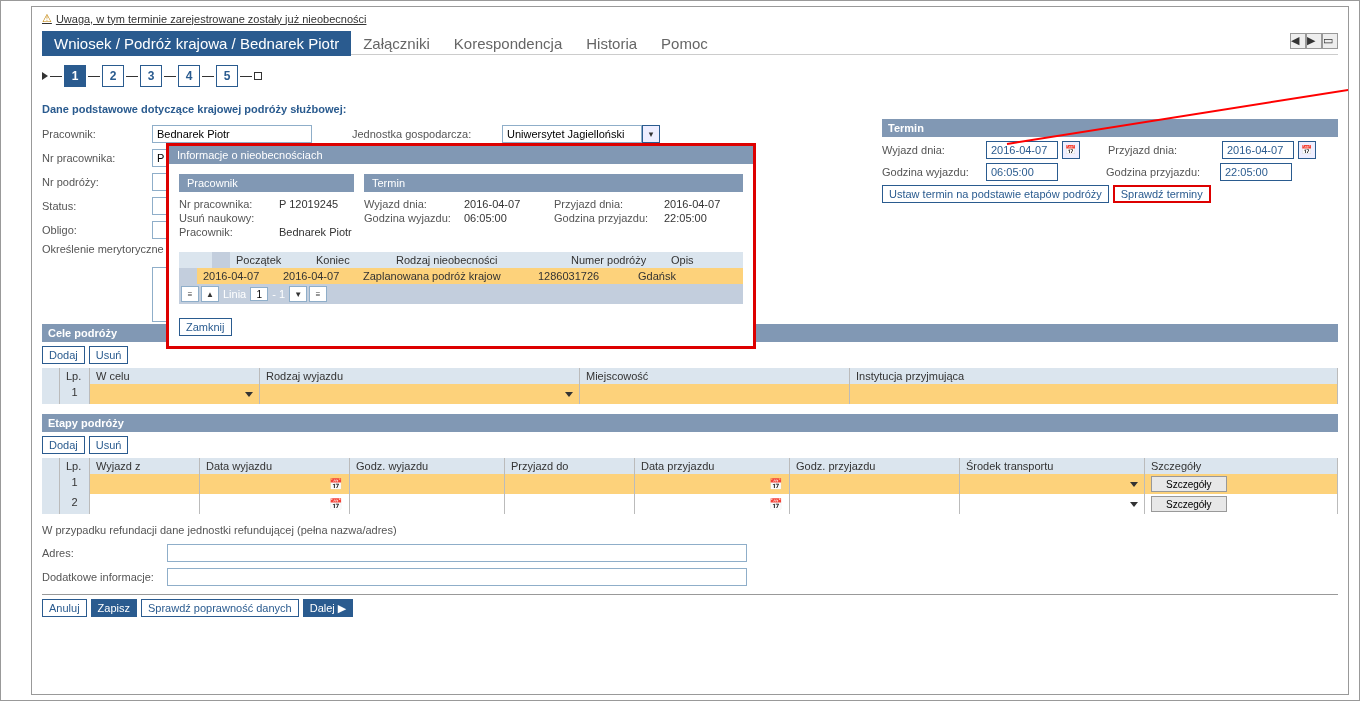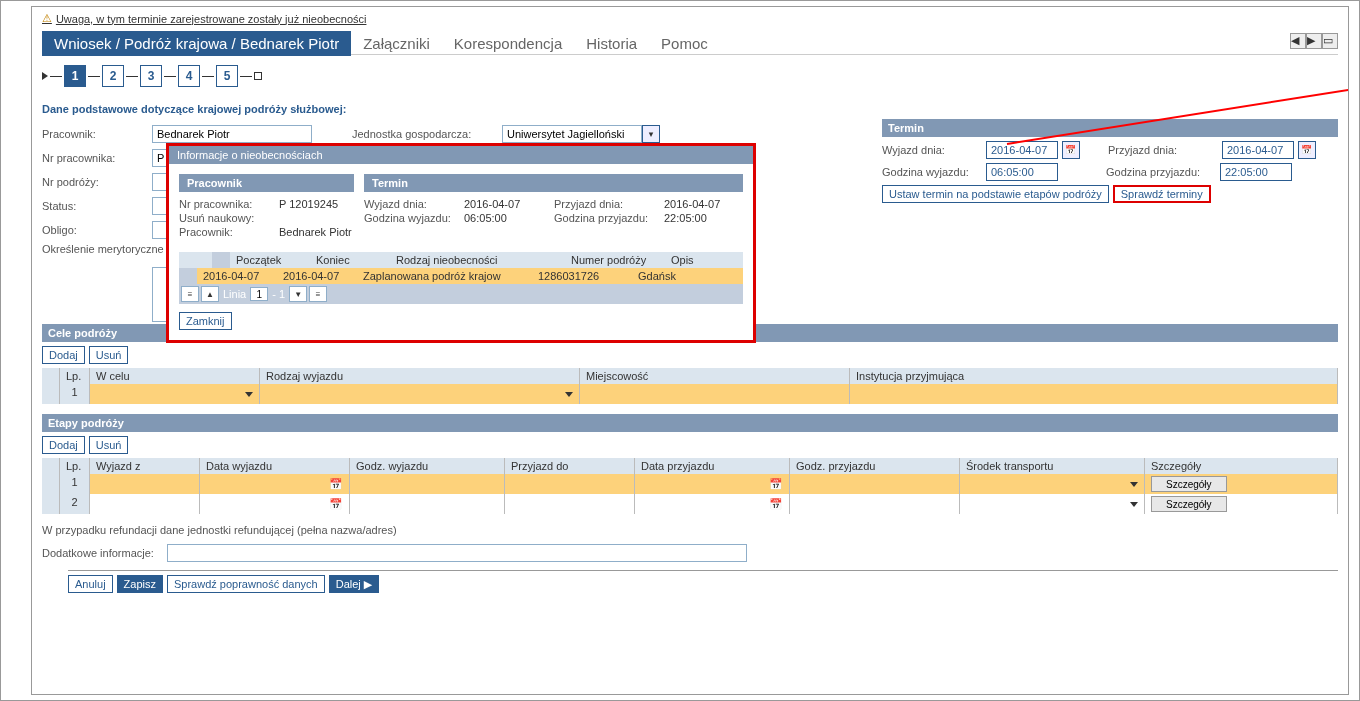--- a/index.html
+++ b/index.html
@@ -49,28 +49,28 @@
   .grid-lp { width: 30px; text-align: center; background: #dbe5ee !important; color: #333; }
 
   .dropdown-arrow { width: 0; height: 0; border-left: 4px solid transparent; border-right: 4px solid transparent; border-top: 5px solid #333; display: inline-block; }
 
   .termin-row { display: flex; align-items: center; margin-bottom: 4px; gap: 4px; }
   .termin-label { width: 100px; color: #555; font-size: 11px; }
   .termin-label2 { width: 110px; color: #555; font-size: 11px; }
   .date-input { border: 1px solid #2a5b8f; height: 18px; padding: 0 4px; font-size: 11px; width: 72px; color: #2a5b8f; }
   .date-btn { width: 18px; height: 18px; border: 1px solid #2a5b8f; background: #eef; display: inline-flex; align-items: center; justify-content: center; font-size: 9px; }
 
-  .footer-bar { border-top: 1px solid #999; padding-top: 4px; margin-top: 6px; display: flex; gap: 4px; align-items: center; margin-left: 26px; }
+  .footer-bar { border-top: 1px solid #999; padding-top: 4px; margin-top: 6px; display: flex; gap: 4px; align-items: center; }
 
   
   .modal { position: absolute; left: 165px; top: 142px; width: 590px; border: 3px solid #d00; background: #fff; z-index: 100; }
   .modal-header { background: #8198b4; color: #fff; padding: 3px 8px; font-size: 11px; font-weight: normal; }
   .modal-body { padding: 10px 10px 10px 10px; }
   .modal-section-headers { display: flex; margin-bottom: 6px; }
-  .modal-section-header { background: #8198b4; color: #fff; padding: 3px 8px; font-size: 11px; font-weight: bold; }
+  .modal-section-header { background: #8198b4; color: #fff; padding: 3px 8px; font-size: 11px; font-weight: normal; }
   .modal-info-row { display: flex; margin-bottom: 2px; font-size: 11px; }
   .modal-info-label { color: #555; width: 100px; }
   .modal-info-value { width: 90px; }
   .modal-table-header { background: #dbe5ee; display: flex; font-size: 11px; padding-left: 33px; }
   .modal-table-header > div, .modal-table-row > div { padding: 2px 6px; }
   .modal-table-row { display: flex; background: #fdd27b; font-size: 11px; }
   .modal-pager { background: #c3cedd; padding: 2px; display: flex; gap: 2px; align-items: center; }
   .modal-pager-btn { width: 18px; height: 16px; border: 1px solid #8faec9; background: #fff; font-size: 8px; display:flex; align-items:center; justify-content:center; }
   .modal-pager-text { color: #fff; font-size: 11px; margin: 0 2px; }
   .modal-pager-input { width: 18px; height: 14px; border: 1px solid #8faec9; font-size: 10px; text-align: center; }
@@ -270,20 +270,24 @@
           </div>
         <div style="flex:1;display:flex;align-items:center">
             <button class="szczegoly-btn">Szczegóły</button>
           </div>
       </div>
     </div>
 
     <div class="bottom-fields">
       <div style="color:#555;font-size:11px;margin-bottom:6px">W przypadku refundacji dane jednostki refundującej (pełna nazwa/adres)</div>
       <div class="form-row">
+        <div class="form-label">Adres:</div>
+        <input class="form-input" style="">
+      </div>
+      <div class="form-row">
         <div class="form-label">Dodatkowe informacje:</div>
         <input class="form-input" style="">
       </div>
     </div>
 
     <div class="footer-bar">
       <button class="btn">Anuluj</button>
       <button class="btn dark">Zapisz</button>
       <button class="btn">Sprawdź poprawność danych</button>
       <button class="btn dark"><span>Dalej</span>&nbsp;▶</button>
@@ -348,19 +352,19 @@
       </div>
       <div class="modal-pager">
         <div class="modal-pager-btn">≡</div>
         <div class="modal-pager-btn">▲</div>
         <div class="modal-pager-text">Linia</div>
         <input class="modal-pager-input" value="1" style="">
         <div class="modal-pager-text">- 1</div>
         <div class="modal-pager-btn">▼</div>
         <div class="modal-pager-btn">≡</div>
       </div>
-      <div style="margin-top:8px">
+      <div style="margin-top:14px">
         <button class="btn">Zamknij</button>
       </div>
     </div>
   </div>
 
 </div>
 
 </body></html>

